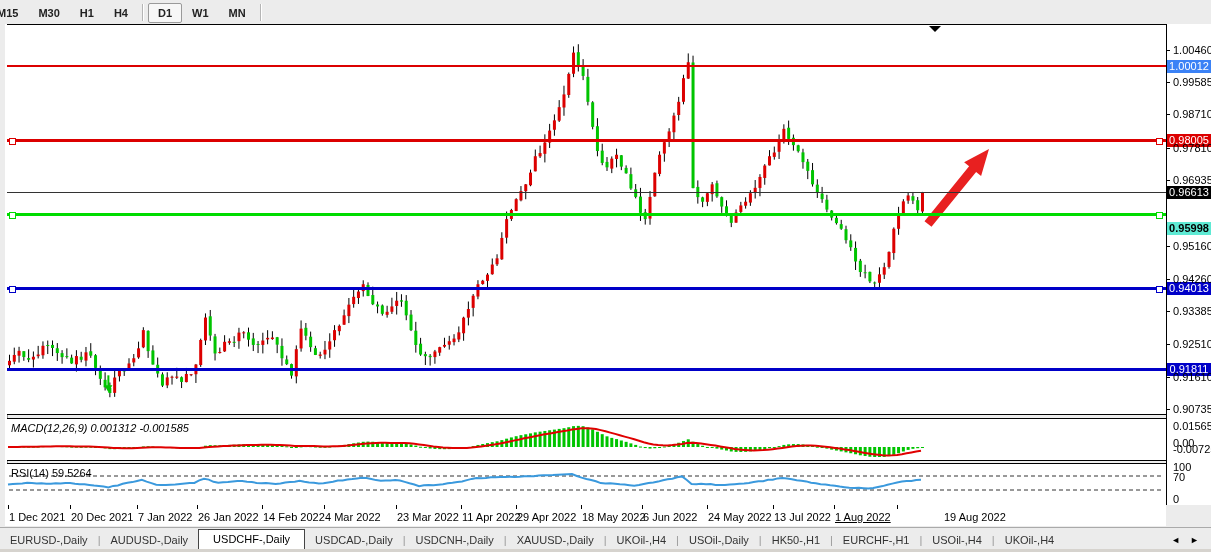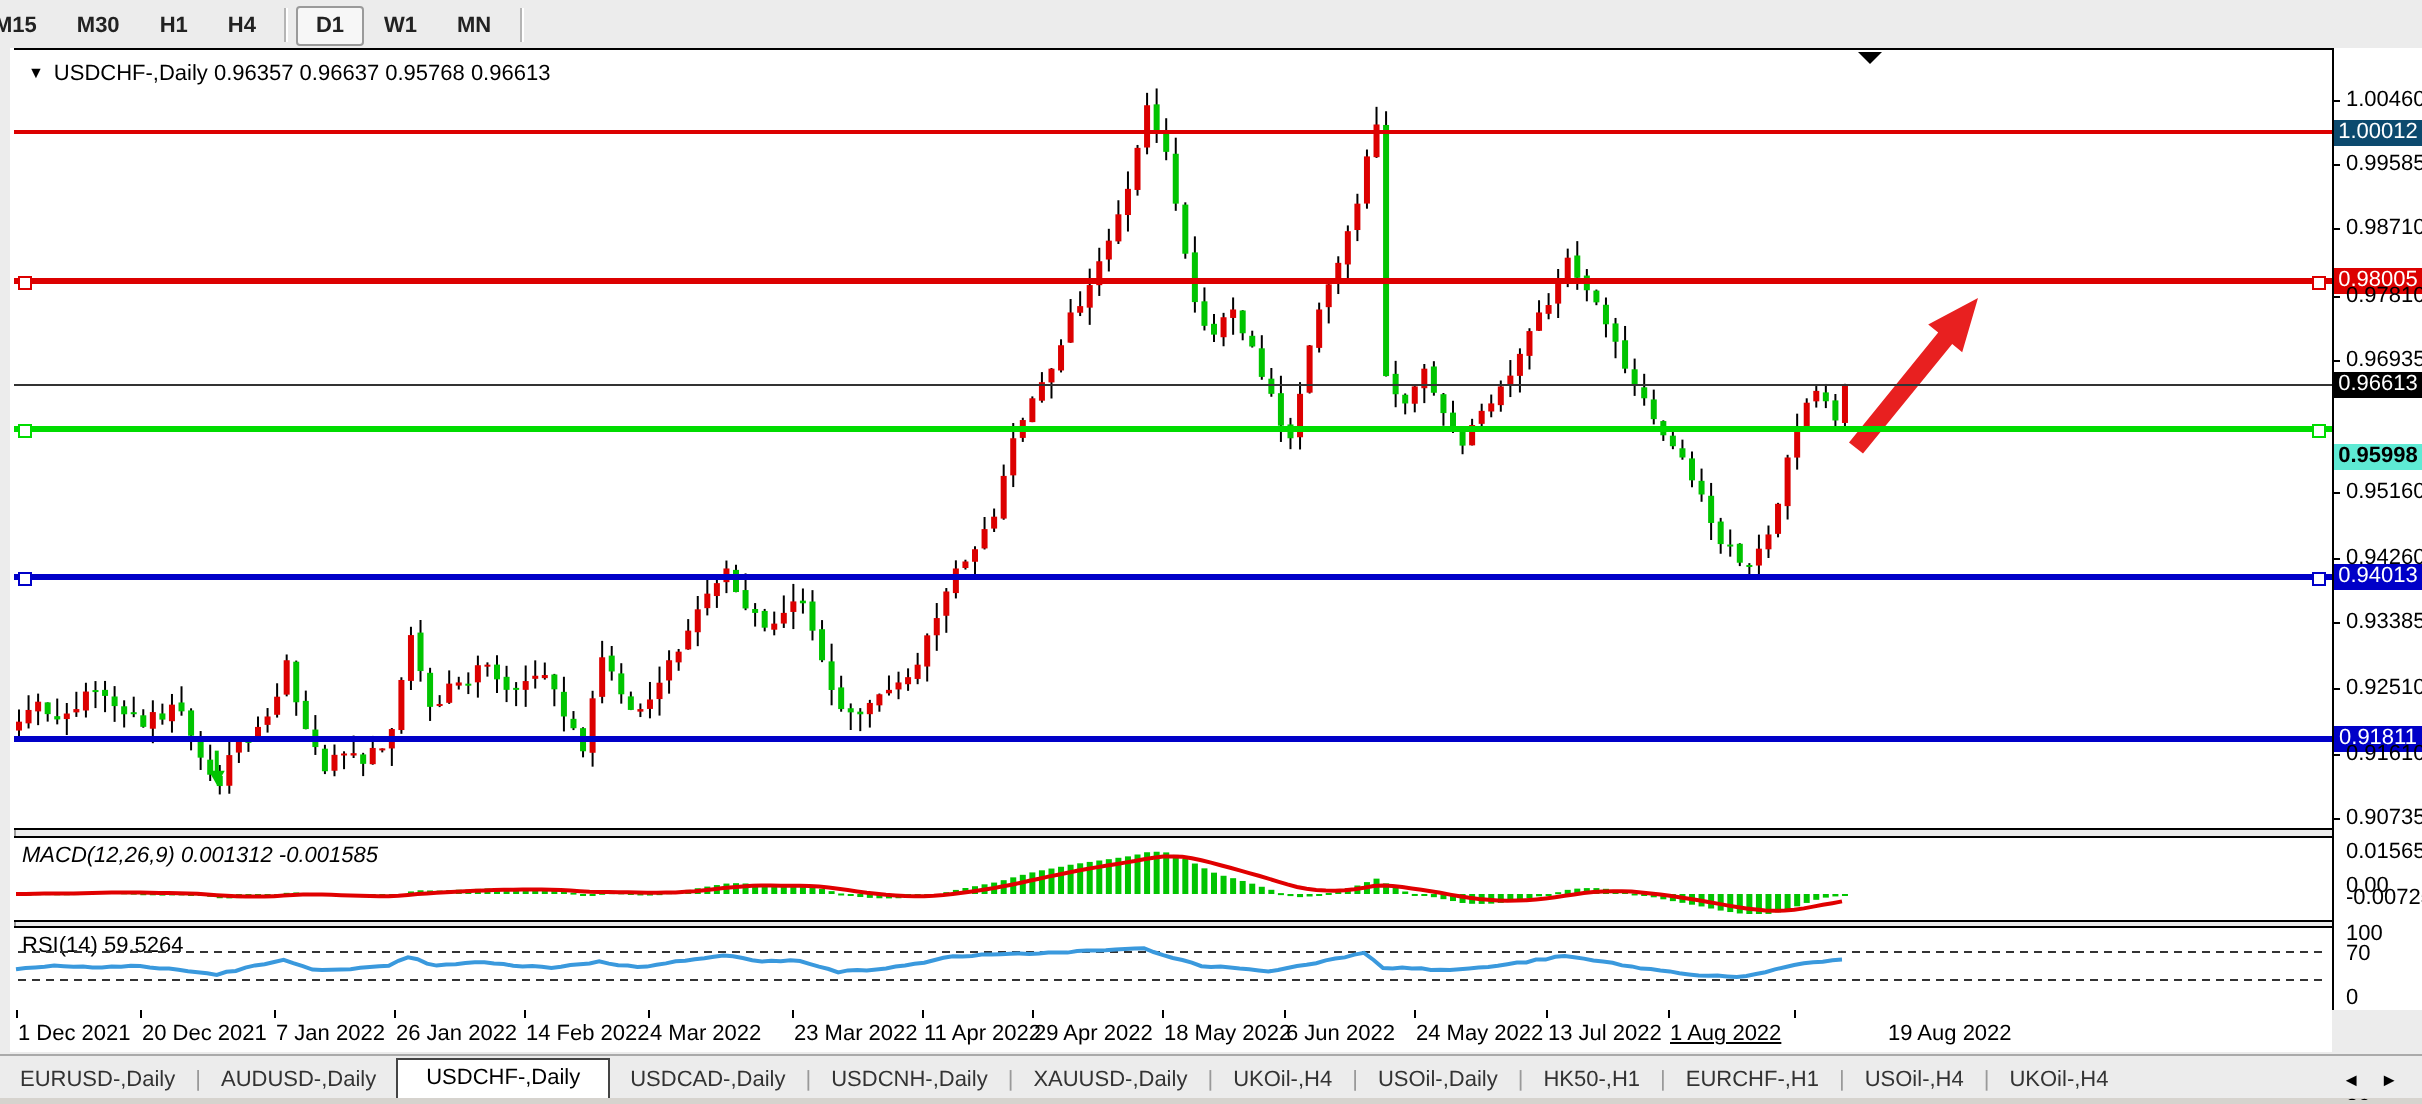--- a/index.html
+++ b/index.html
@@ -62,24 +62,20 @@
   <div class="panel" id="main-panel" style="top:24px;height:389px;"></div>
 
   <div class="panel" id="macd-panel" style="top:418px;height:41px;"></div>
 
   <div class="panel" id="rsi-panel" style="top:463px;height:41px;"></div>
 
   <div id="date-axis" style="position:absolute;left:7px;top:505px;width:1159px;height:21px;background:#fff;"></div>
 
   <div id="axis-col"></div>
 
-  <div id="chart-title">
-    <span class="tri">▼</span><span>USDCHF-,Daily</span>
-    <span>0.96357 0.96637 0.95768 0.96613</span>
-  </div>
 
   <div class="ind-label" style="left:11px;top:422px;font-style:italic;">MACD(12,26,9) 0.001312 -0.001585</div>
   <div class="ind-label" style="left:11px;top:467px;">RSI(14) 59.5264</div>
 
   <svg id="candles-svg" style="left:7px;top:25px;" width="1159" height="388">
       <line x1="2.5" y1="329.72941602995" x2="2.5" y2="344.2536104659508" stroke="#000000" stroke-width="1"></line>
       <rect x="1" y="335.83100000000024" width="3" height="4.439999999999884" fill="#dc0000"></rect>
       <line x1="7.280000000000001" y1="322.6261580341858" x2="7.280000000000001" y2="339.23380925014465" stroke="#000000" stroke-width="1"></line>
       <rect x="5.780000000000001" y="329.9741422252106" width="3" height="6.7007694712521015" fill="#dc0000"></rect>
       <line x1="12.060000000000002" y1="321.79944867756535" x2="12.060000000000002" y2="337.5756394682138" stroke="#000000" stroke-width="1"></line>
@@ -678,21 +674,21 @@
       <div class="hline" style="top: 192px; height: 1px; background: rgb(51, 51, 51);"></div>
       <div class="hline" style="top: 213px; height: 3px; background: rgb(0, 220, 0);"></div>
       <div class="handle" style="left: 9px; top: 211.5px; border-color: rgb(0, 220, 0);"></div>
       <div class="handle" style="left: 1156px; top: 211.5px; border-color: rgb(0, 220, 0);"></div>
       <div class="hline" style="top: 287px; height: 3px; background: rgb(0, 0, 200);"></div>
       <div class="handle" style="left: 9px; top: 285.5px; border-color: rgb(0, 0, 200);"></div>
       <div class="handle" style="left: 1156px; top: 285.5px; border-color: rgb(0, 0, 200);"></div>
       <div class="hline" style="top: 368px; height: 3px; background: rgb(0, 0, 200);"></div>
     </div>
   <div id="badges">
-      <div class="badge" style="top: 60px; background: #0c4a6e; color: rgb(255, 255, 255);">1.00012</div>
+      <div class="badge" style="top: 60px; background: #3b82f6; color: rgb(255, 255, 255);">1.00012</div>
       <div class="badge" style="top: 134px; background: rgb(220, 0, 0); color: rgb(255, 255, 255);">0.98005</div>
       <div class="badge" style="top: 186px; background: rgb(0, 0, 0); color: rgb(255, 255, 255);">0.96613</div>
       <div class="badge" style="top: 222px; background: #5eead4; color: rgb(0, 0, 0); font-weight: bold;">0.95998</div>
       <div class="badge" style="top: 282px; background: rgb(0, 0, 200); color: rgb(255, 255, 255);">0.94013</div>
       <div class="badge" style="top: 363px; background: rgb(0, 0, 200); color: rgb(255, 255, 255);">0.91811</div>
     </div>
 
   <div id="tabbar">
       <div class="tab">EURUSD-,Daily</div>
       <div class="tab-sep">|</div>

